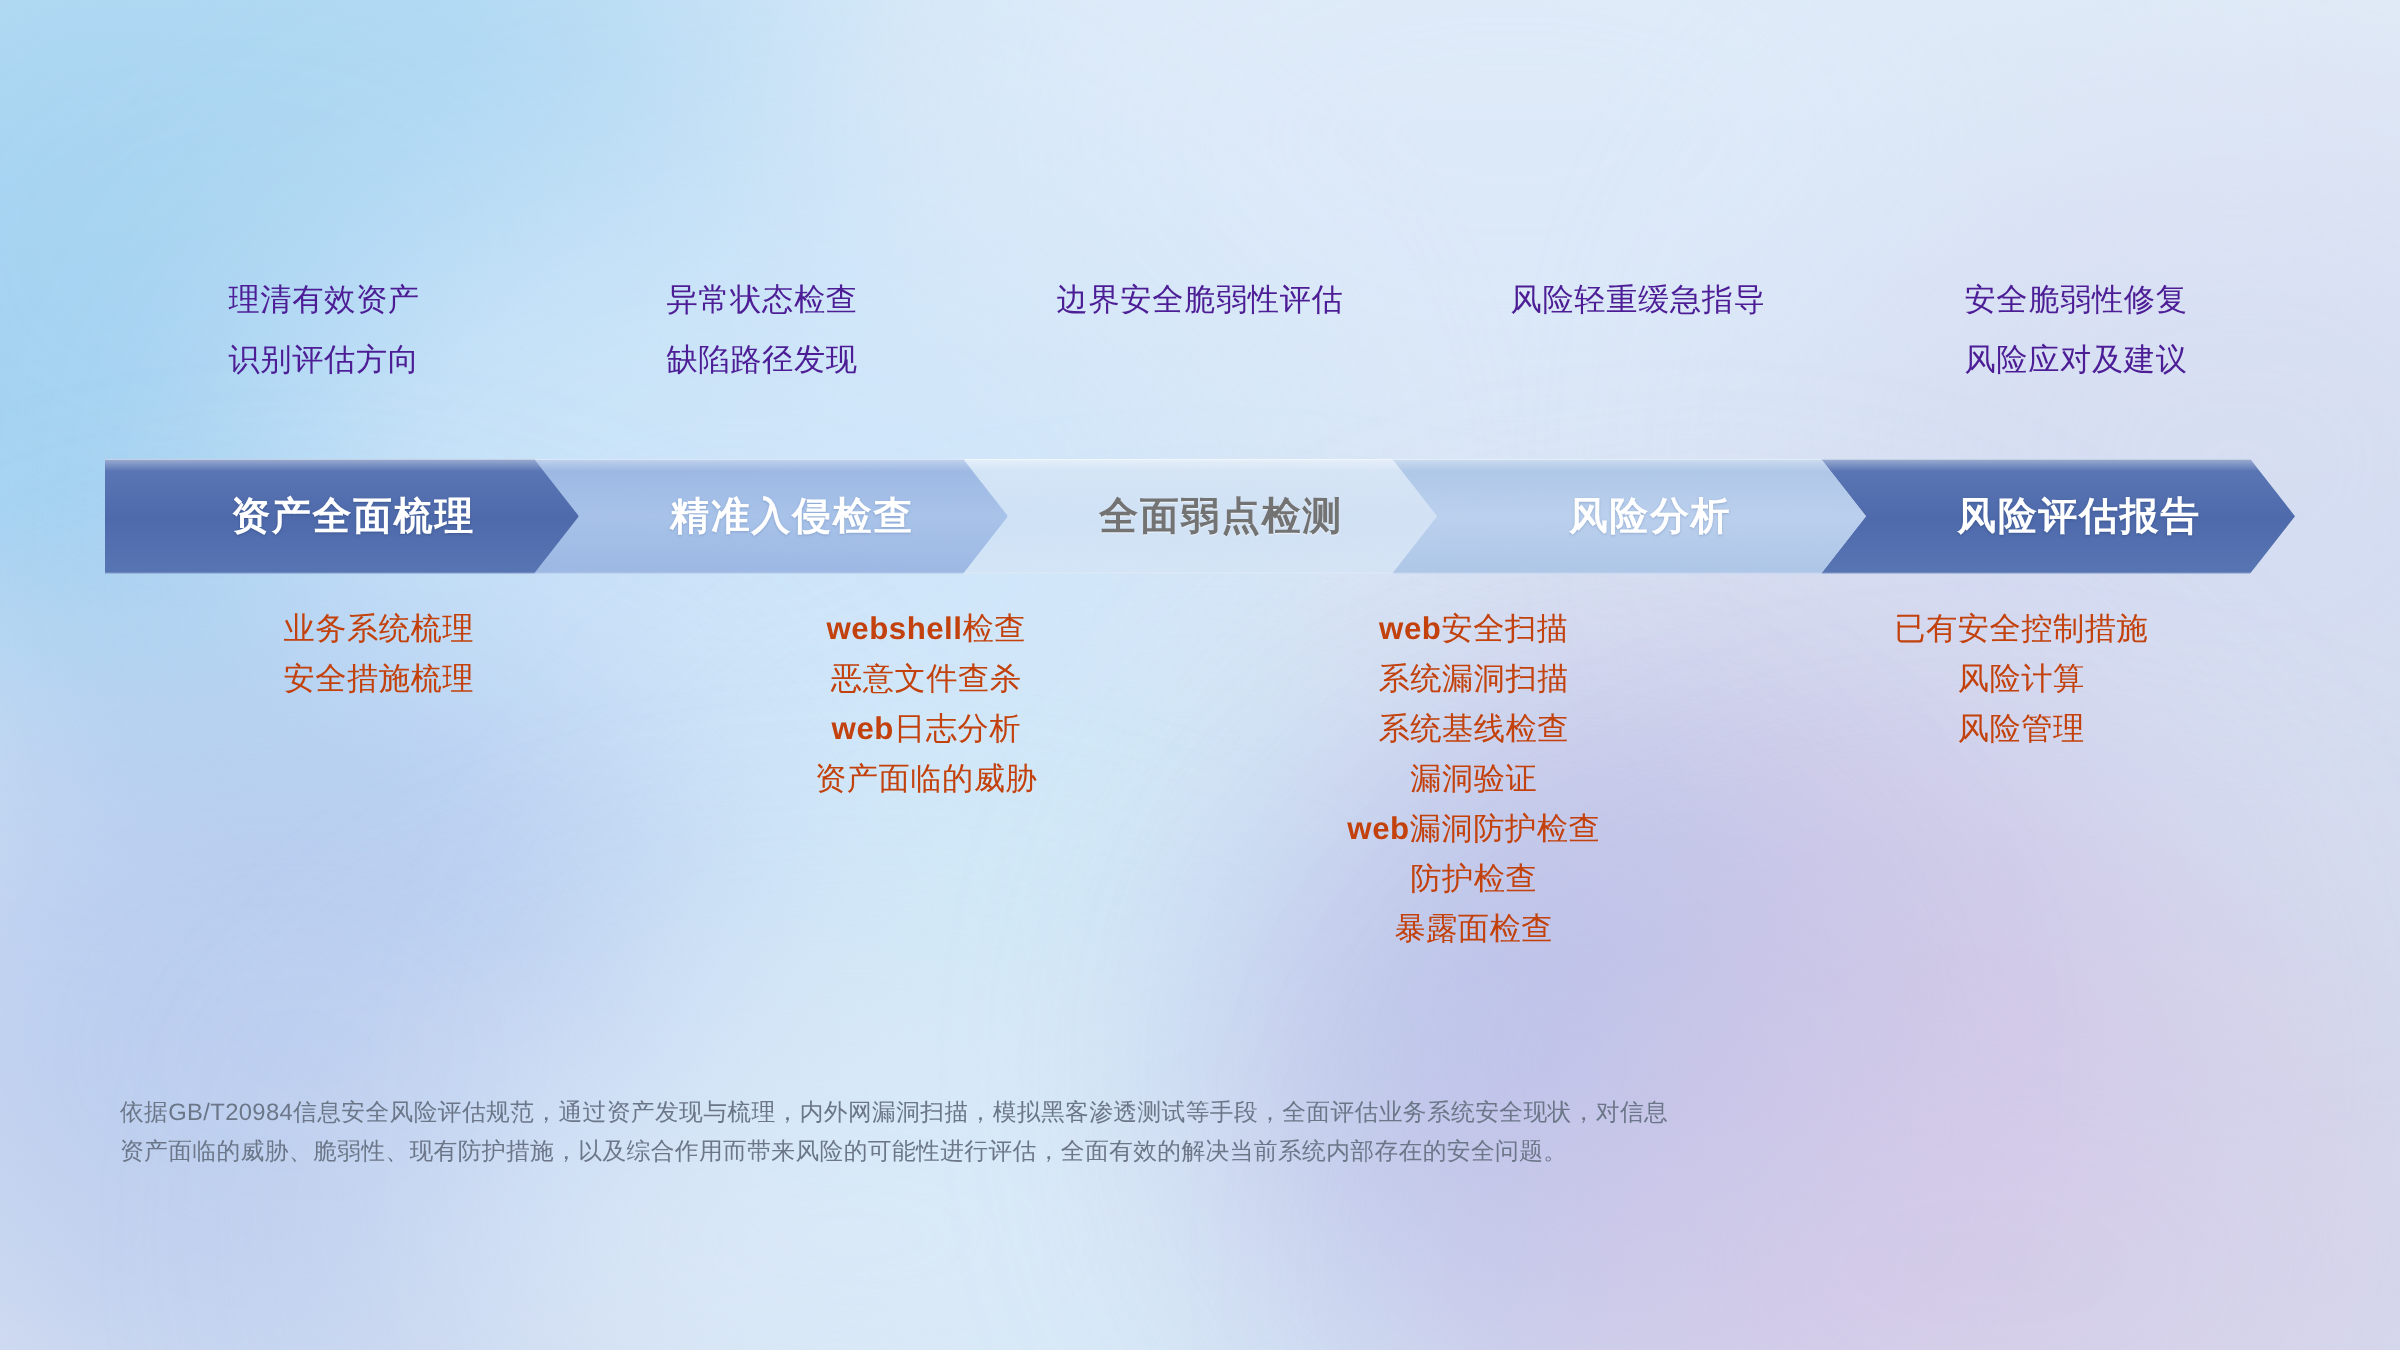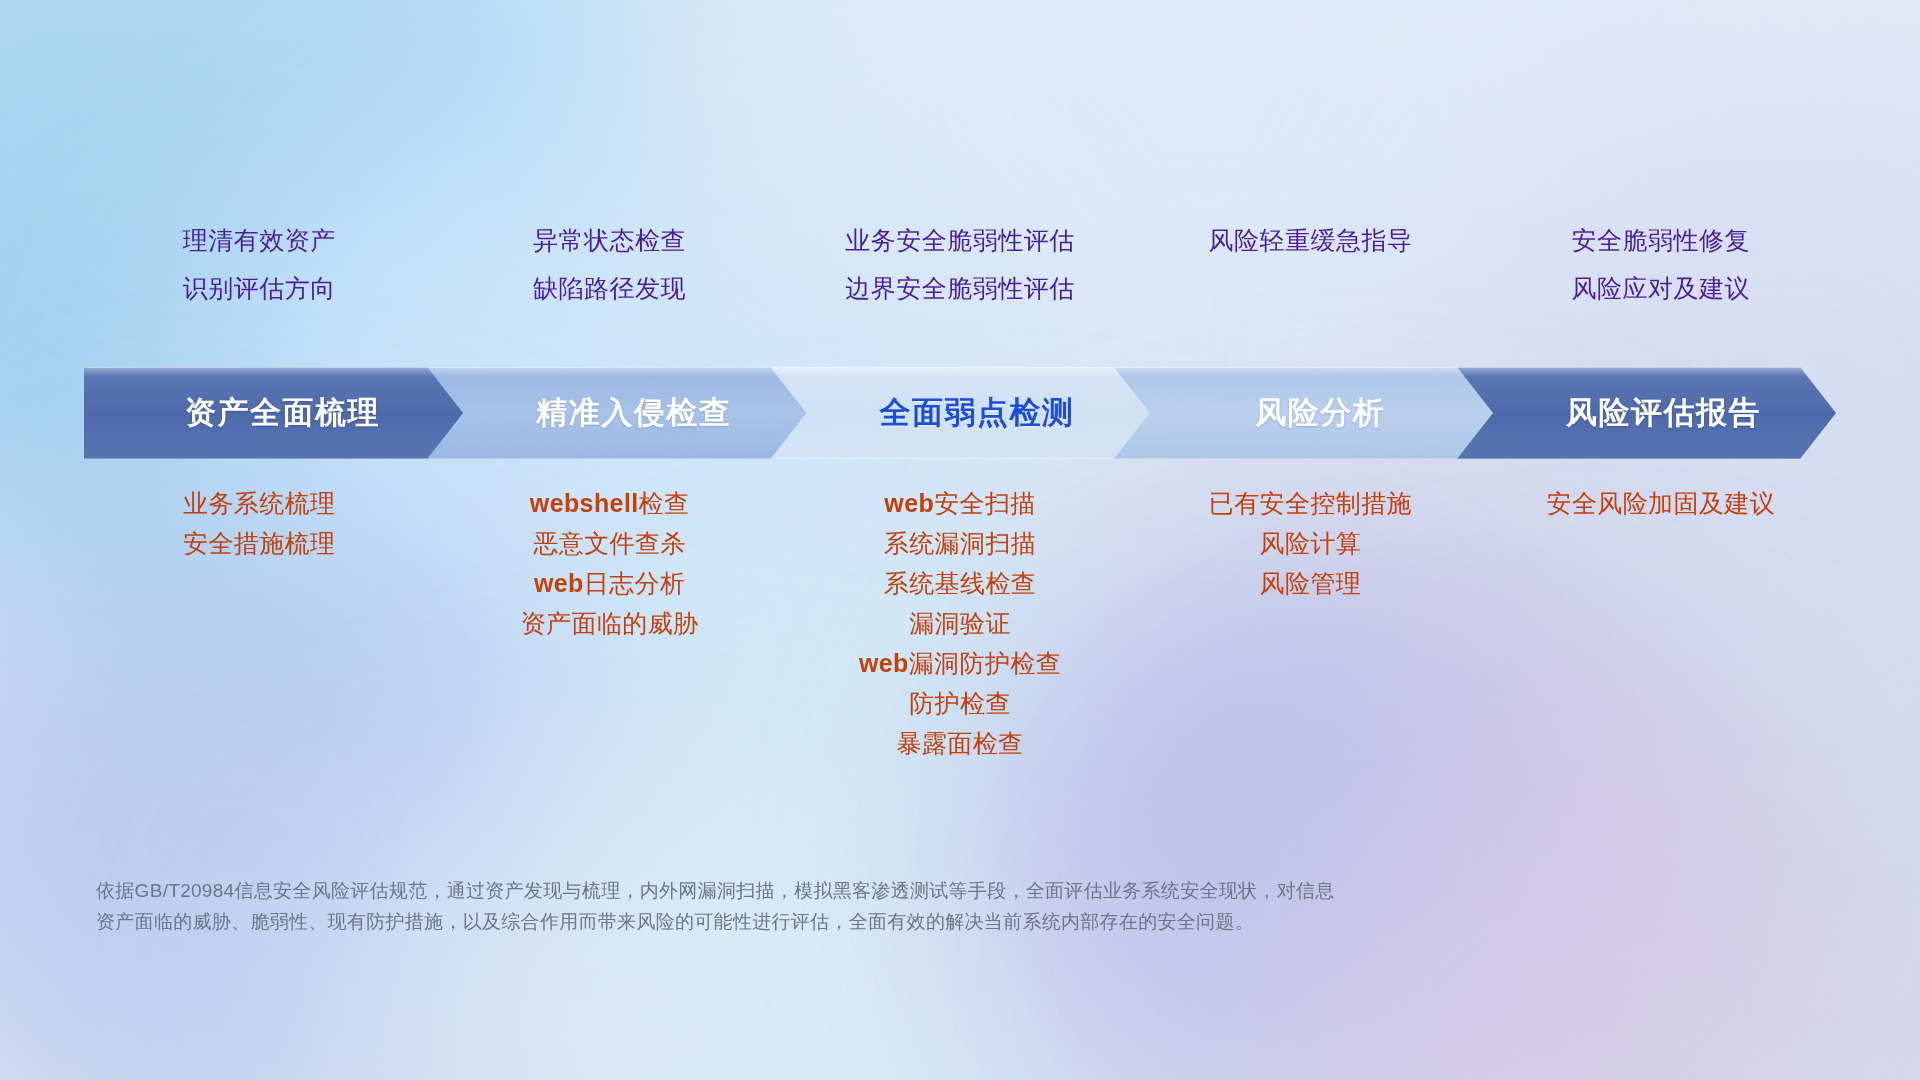--- a/index.html
+++ b/index.html
@@ -76,21 +76,21 @@
   .dark .plate  { background:linear-gradient(180deg,#5c78b5 0%,#4e6aab 52%,#5875b3 100%); }
   .dark .label  { color:#ffffff; text-shadow:0 1px 2px rgba(30,50,100,.35); }
 
   .mid .plate   { background:linear-gradient(180deg,rgba(150,178,224,.92) 0%,rgba(164,191,231,.9) 50%,rgba(152,180,225,.92) 100%); }
   .mid .label   { color:#ffffff; text-shadow:0 1px 2px rgba(60,85,140,.28); }
 
   .mid2 .plate  { background:linear-gradient(180deg,rgba(168,194,229,.9) 0%,rgba(182,205,236,.88) 50%,rgba(170,196,230,.9) 100%); }
   .mid2 .label  { color:#ffffff; text-shadow:0 1px 2px rgba(60,85,140,.28); }
 
   .light .plate { background:linear-gradient(180deg,rgba(214,229,245,.72) 0%,rgba(206,223,243,.62) 50%,rgba(212,228,245,.7) 100%); }
-  .light .label { color:#1d4ed8; text-shadow:0 1px 1px rgba(255,255,255,.65); }
+  .light .label { color:#737373; text-shadow:0 1px 1px rgba(255,255,255,.65); }
 
   
   .arrow .gloss {
     position:absolute; left:0; right:0; top:0; height:10px; z-index:2;
     background:linear-gradient(180deg, rgba(255,255,255,.40), rgba(255,255,255,0));
   }
   .arrow .edge {
     position:absolute; inset:0; z-index:2;
     border-top:1px solid rgba(255,255,255,.45);
     border-bottom:1px solid rgba(255,255,255,.28);
@@ -135,21 +135,20 @@
   <div class="cols" id="top-row">
       <div class="col">
         <div class="top-line">理清有效资产</div>
         <div class="top-line">识别评估方向</div>
       </div>
       <div class="col">
         <div class="top-line">异常状态检查</div>
         <div class="top-line">缺陷路径发现</div>
       </div>
       <div class="col">
-        <div class="top-line">业务安全脆弱性评估</div>
         <div class="top-line">边界安全脆弱性评估</div>
       </div>
       <div class="col">
         <div class="top-line">风险轻重缓急指导</div>
       </div>
       <div class="col">
         <div class="top-line">安全脆弱性修复</div>
         <div class="top-line">风险应对及建议</div>
       </div>
     </div>
@@ -205,23 +204,20 @@
         <div class="bot-line">漏洞验证</div>
         <div class="bot-line"><b>web</b><span>漏洞防护检查</span></div>
         <div class="bot-line">防护检查</div>
         <div class="bot-line">暴露面检查</div>
       </div>
       <div class="col">
         <div class="bot-line">已有安全控制措施</div>
         <div class="bot-line">风险计算</div>
         <div class="bot-line">风险管理</div>
       </div>
-      <div class="col">
-        <div class="bot-line">安全风险加固及建议</div>
-      </div>
     </div>
 
   <div id="footer">
     <div class="fline">依据GB/T20984信息安全风险评估规范，通过资产发现与梳理，内外网漏洞扫描，模拟黑客渗透测试等手段，全面评估业务系统安全现状，对信息</div>
     <div class="fline">资产面临的威胁、脆弱性、现有防护措施，以及综合作用而带来风险的可能性进行评估，全面有效的解决当前系统内部存在的安全问题。</div>
   </div>
 
 </div>
 
 </body></html>

